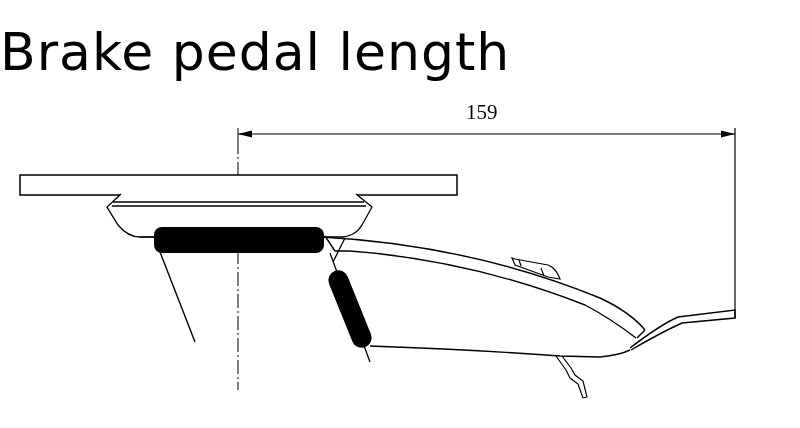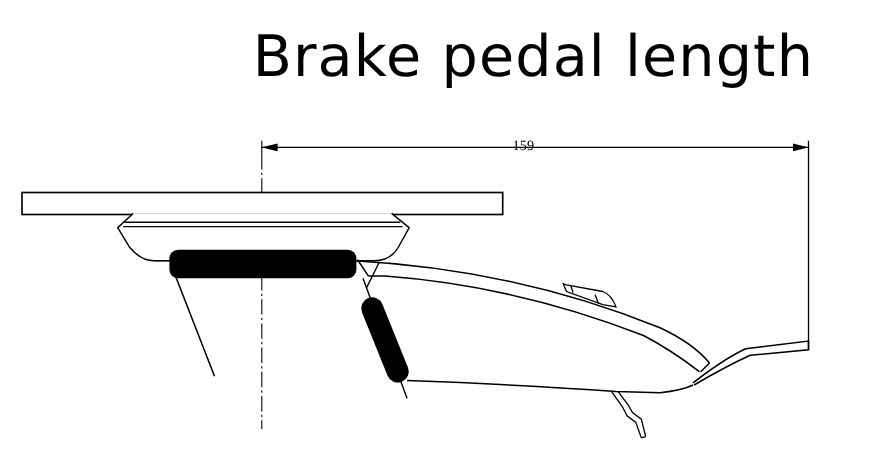--- a/index.html
+++ b/index.html
@@ -1,26 +1,26 @@
 <!DOCTYPE html>
 <html><head>
   <meta charset="utf-8">
   <style>
     html, body { margin: 0; padding: 0; background: #ffffff; }
     body { width: 800px; height: 428px; position: relative; overflow: hidden; }
     .title {
       position: absolute; left: 0; top: 22px; width: 740px;
-      text-align: right;
+      text-align: left;
       font-family: "DejaVu Sans", sans-serif;
       font-size: 52px; color: #000000; letter-spacing: 1px;
     }
     .dim-label {
-      position: absolute; left: 466px; top: 124px;
+      position: absolute; left: 466px; top: 100px;
       font-family: "Liberation Serif", serif;
-      font-size: 13px; color: #000000;
+      font-size: 21px; color: #000000;
     }
     svg.drawing { position: absolute; left: 0; top: 0; }
   </style>
 </head>
 <body>
 
 <div class="title">Brake pedal length</div>
 <div class="dim-label">159</div>
 
 <svg class="drawing" width="800" height="428" viewBox="0 0 800 428">

